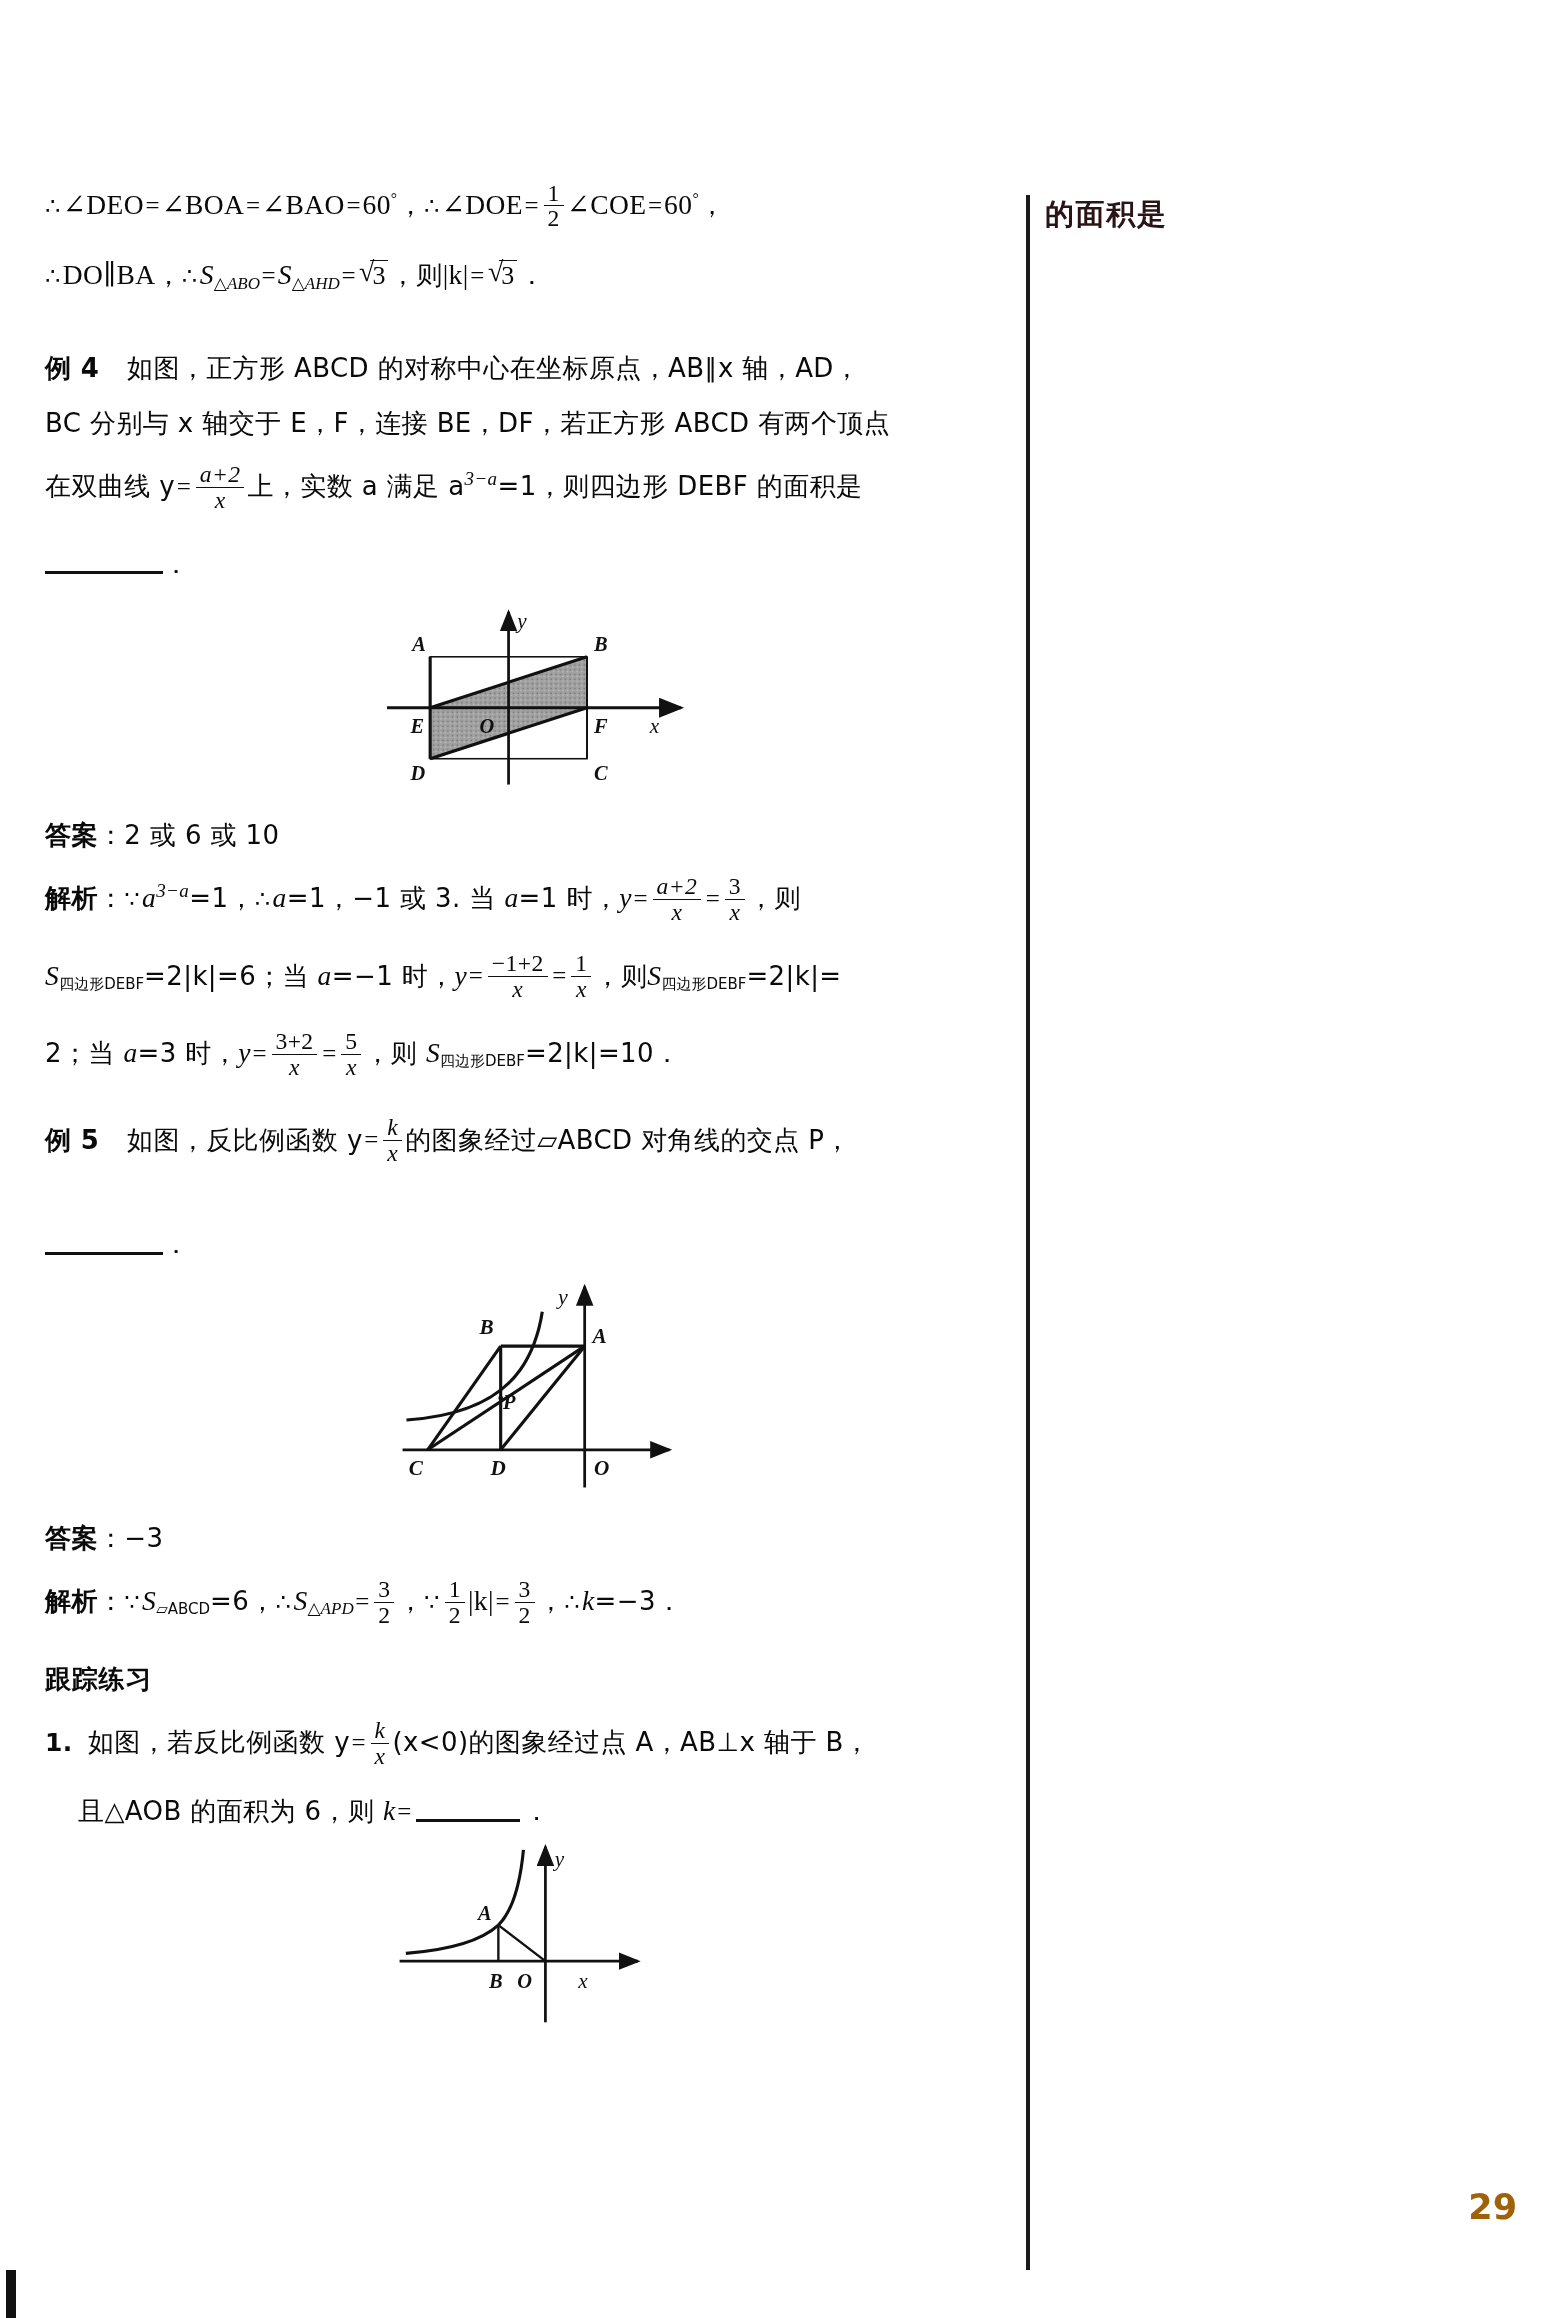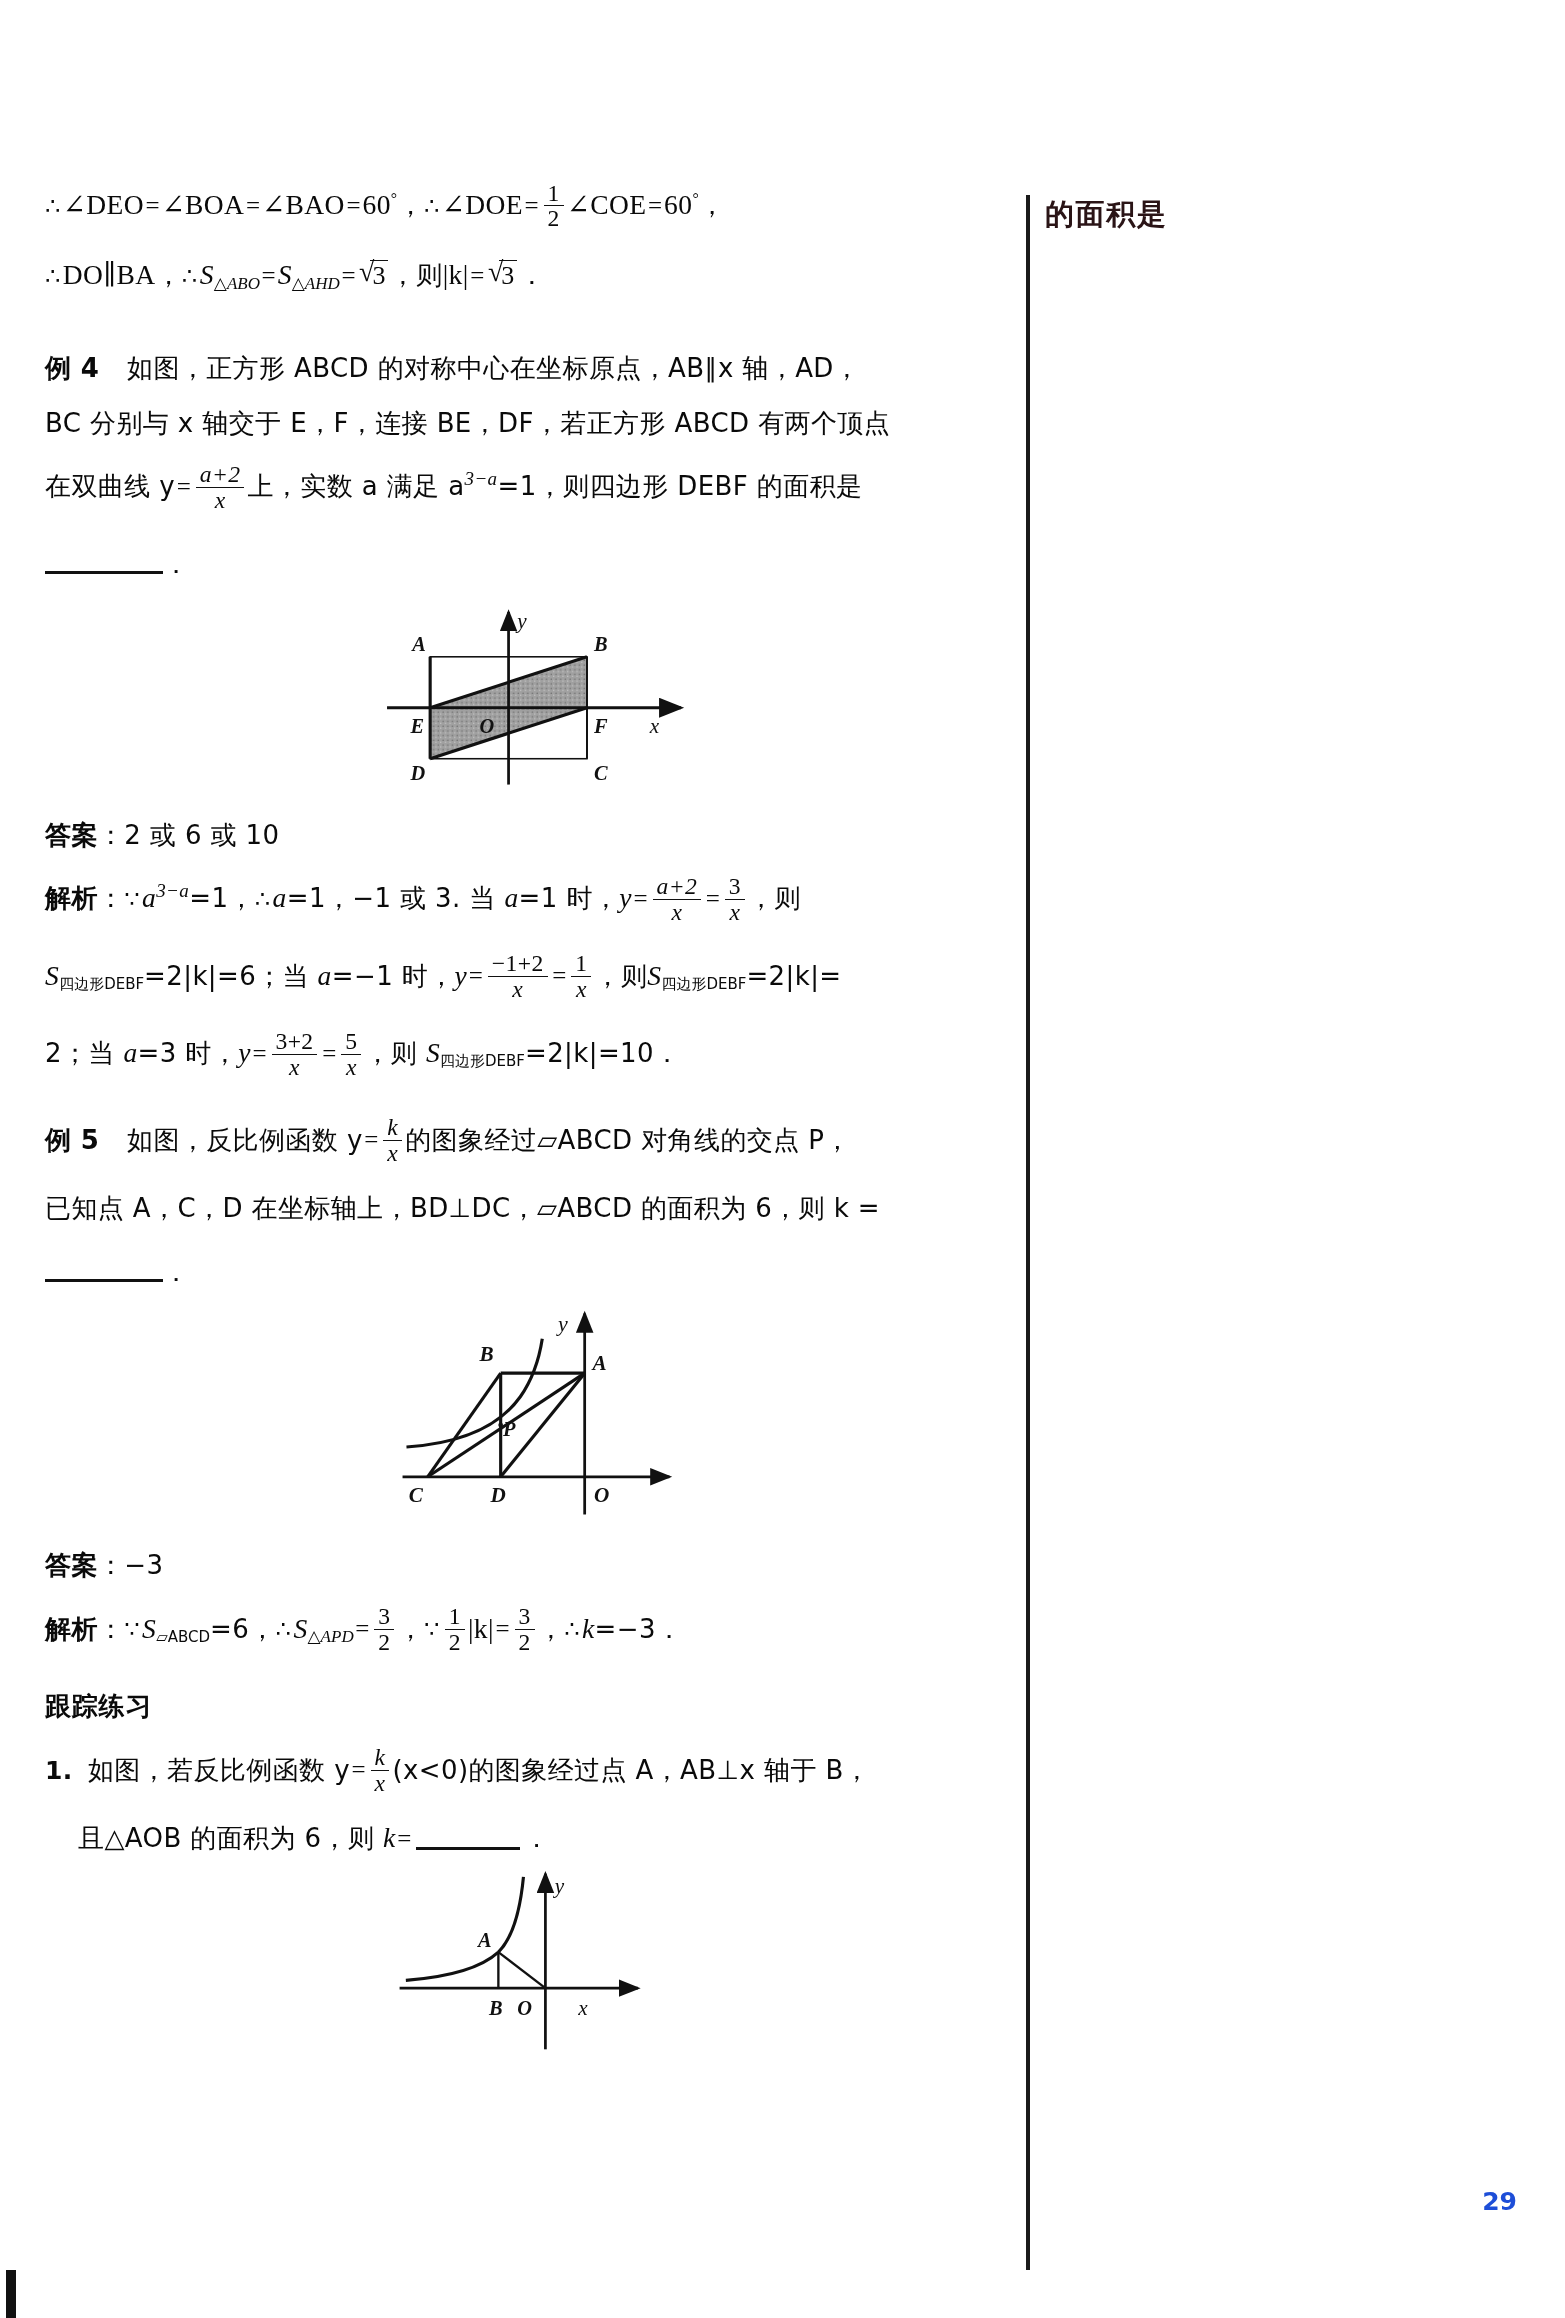--- a/index.html
+++ b/index.html
@@ -91,21 +91,21 @@
   }
 
   
   .fig-wrap{position:relative;}
   .fig{display:block;margin:0 auto;}
 
   
   .page-no{
     position:absolute;right:49px;top:2187px;
     font-family:"DejaVu Sans","Liberation Sans",sans-serif;
-    font-size:25px;font-weight:bold;color:#1d4ed8;
+    font-size:35px;font-weight:bold;color:#a16207;
   }
 
   .q-num{font-family:"DejaVu Sans","Liberation Sans",sans-serif;font-weight:bold;font-size:25px;}
 </style>
 </head>
 <body>
 
 <div id="page">
 
   <div class="binding-mark"></div>
@@ -220,23 +220,20 @@
 
     <div class="ln-gap-lg"></div>
 
     <div class="line">
       <span class="hanb">例 5</span>
       <span style="display:inline-block;width:20.4px"></span><span class="han">如图，反比例函数 y</span><span class="op">=</span><span class="frac"><span class="num mi">k</span><span class="den mi">x</span></span><span class="han">的图象经过▱ABCD 对角线的交点 P，</span>
     </div>
 
     <div class="ln-gap"></div>
 
-    <div class="line">
-      <span class="han">已知点 A，C，D 在坐标轴上，BD⊥DC，▱ABCD 的面积为 6，则 k =</span>
-    </div>
 
     <div class="ln-gap-lg"></div>
 
     <div class="line">
       <span class="blank"></span><span class="han">．</span>
     </div>
 
     <div class="fig-wrap" style="margin-top:19px;">
       <svg class="fig" width="314" height="220" viewBox="0 0 400 280">
         <defs>

